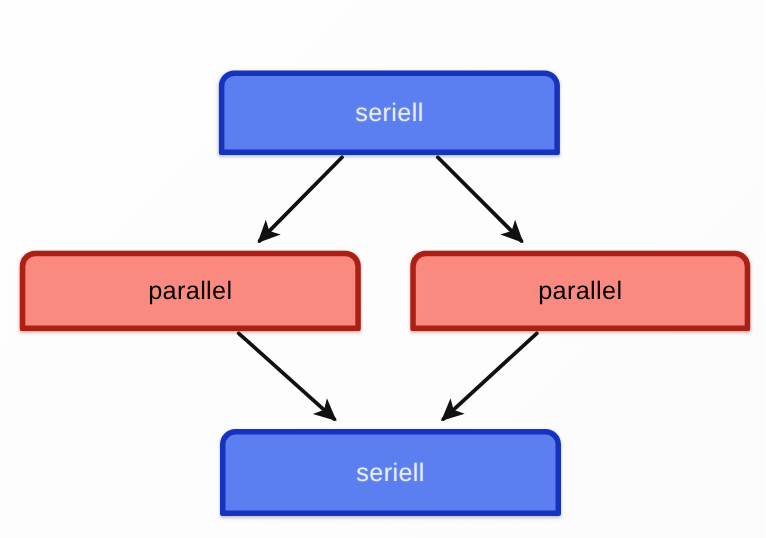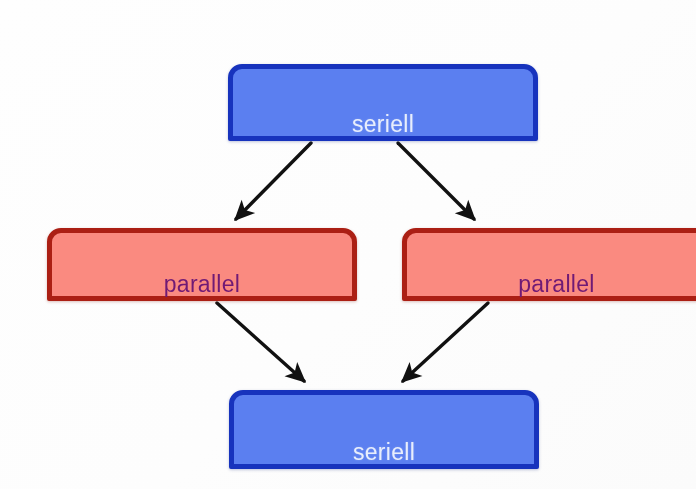--- a/index.html
+++ b/index.html
@@ -25,25 +25,24 @@
     left: 0;
     top: 0;
     width: 696px;
     height: 489px;
     pointer-events: none;
   }
   .node {
     position: absolute;
     box-sizing: border-box;
     display: flex;
-    align-items: flex-end;
+    align-items: center;
     justify-content: center;
     border-style: solid;
     border-radius: 14px 14px 2px 2px;
-    margin-left: 29px;
   }
   .node-label {
     font-size: 23px;
     font-weight: 400;
     letter-spacing: 0.3px;
     line-height: 1;
     white-space: nowrap;
   }
   .node-seriell {
     background: #5b7ff0;
@@ -55,21 +54,21 @@
     color: #e8eefc;
     text-shadow: 0 0 2px rgba(255,255,255,0.25);
   }
   .node-parallel {
     background: #fa8a80;
     border-color: #ab1f14;
     border-width: 5px;
     box-shadow: 0 1px 3px rgba(140,40,30,0.30);
   }
   .node-parallel .node-label {
-    color: #701a75;
+    color: #000000;
   }
   #node-top     { left: 199px; top: 64px;  width: 310px; height: 77px; }
   #node-left    { left: 18px;  top: 228px; width: 310px; height: 73px; }
   #node-right   { left: 373px; top: 228px; width: 309px; height: 73px; }
   #node-bottom  { left: 200px; top: 390px; width: 310px; height: 79px; }
 </style>
 </head>
 <body>
 
 <div id="canvas">

